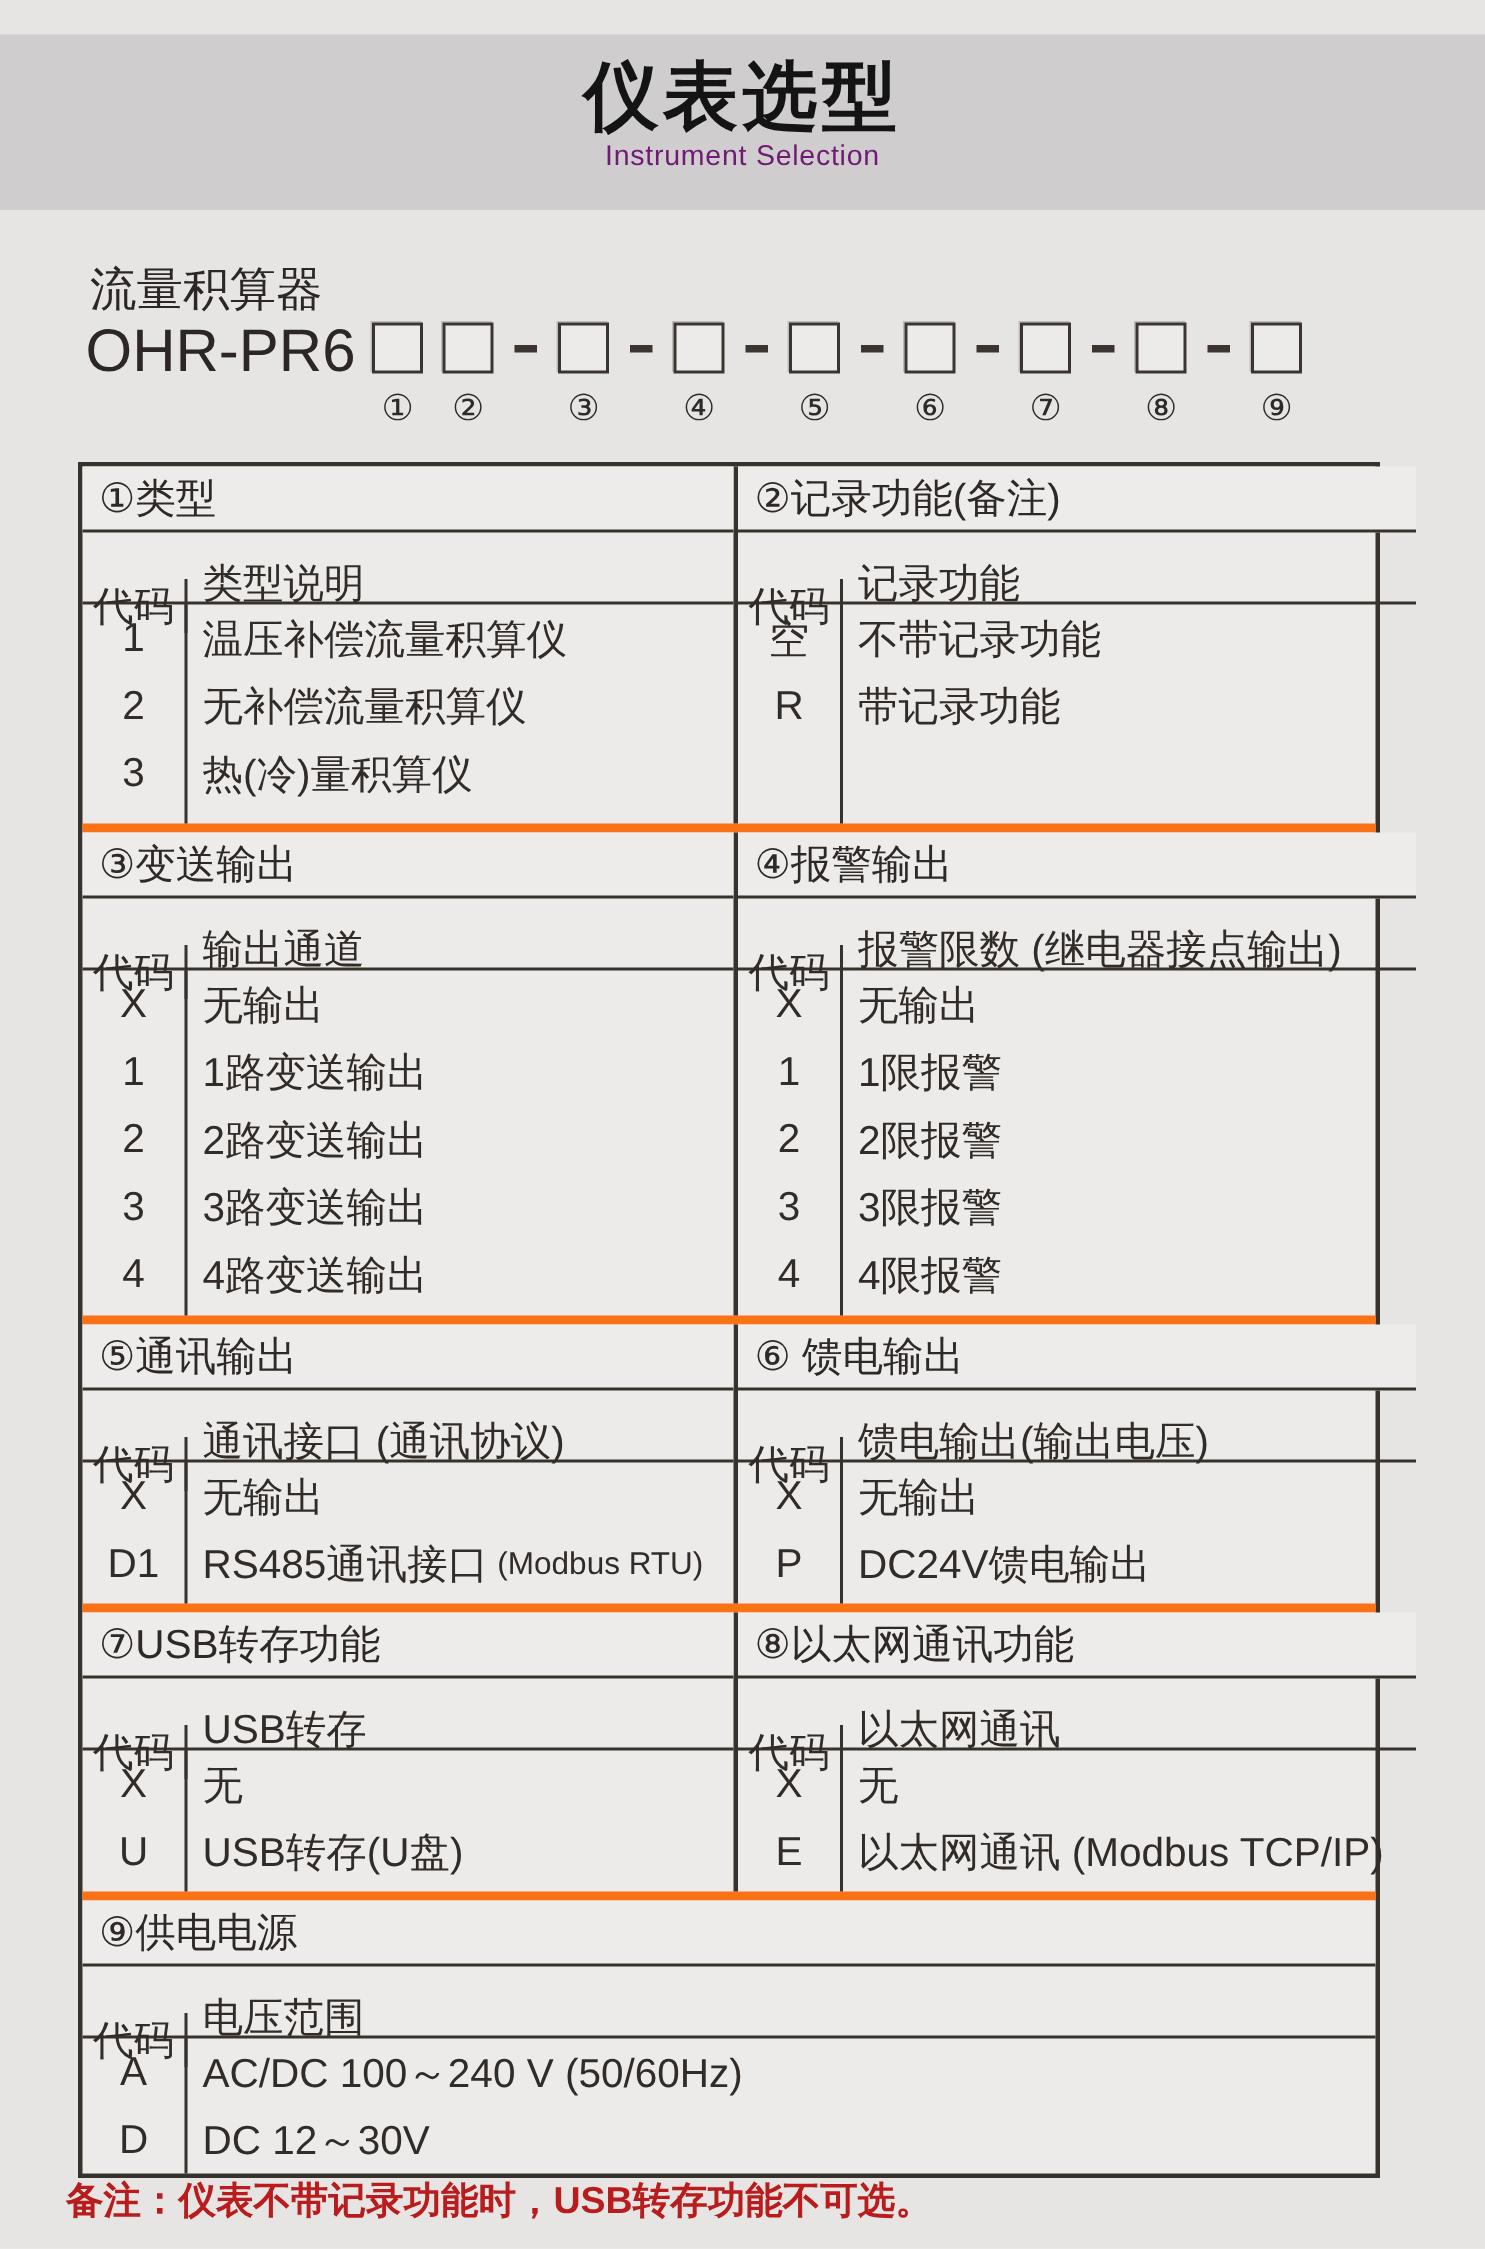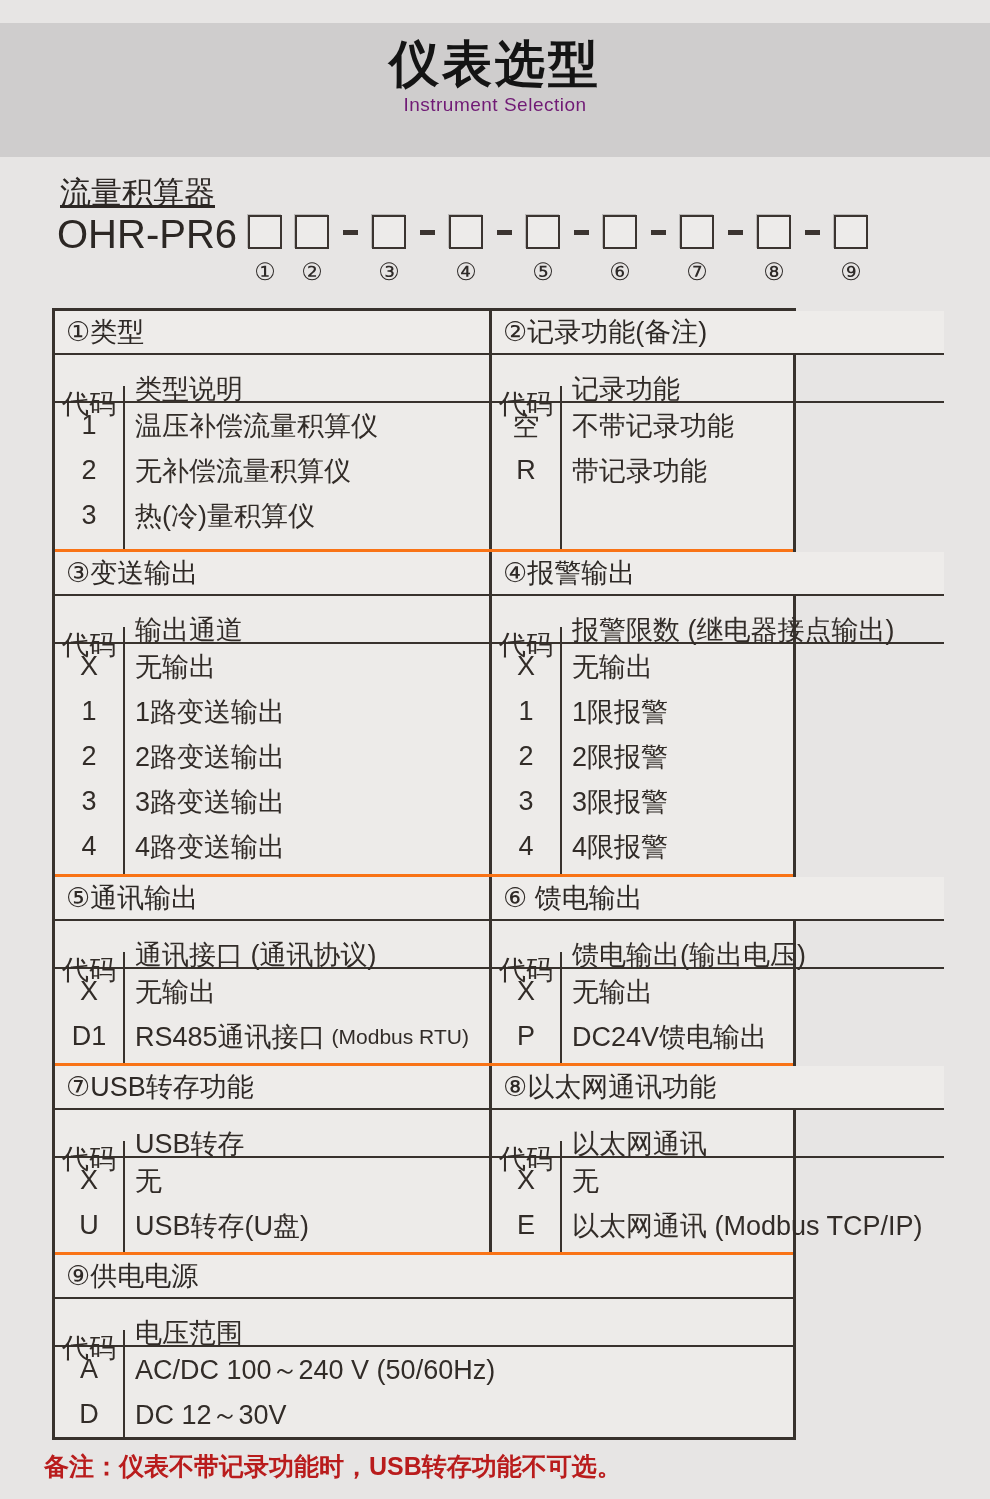--- a/index.html
+++ b/index.html
@@ -4,49 +4,49 @@
 <style>
   html,body{margin:0;padding:0;}
   body{
     width:990px;height:1499px;position:relative;
     background:#e7e5e4;
     font-family:"Liberation Sans","DejaVu Sans",sans-serif;
     color:#322c28;overflow:hidden;
   }
   
   .banner{
-    position:absolute;top:23px;left:0;width:990px;height:134px;
+    position:absolute;top:23px;left:0;width:990px;height:117px;
     background:#cfcdcd;text-align:center;
   }
   .banner .title{
     margin:0;padding-top:13px;font-size:50px;font-weight:600;
     color:#141414;letter-spacing:3px;line-height:1.15;
   }
   .banner .subtitle{font-size:19px;color:#701a75;margin-top:0px;letter-spacing:0.5px;}
   
   .content{position:absolute;top:140px;left:0;width:990px;}
-  .product-label{position:absolute;top:32px;left:60px;font-size:31px;color:#2c2724;text-decoration:underline;}
+  .product-label{position:absolute;top:32px;left:60px;font-size:31px;color:#2c2724;}
   .model-row{position:absolute;top:72px;left:57px;display:flex;align-items:flex-start;justify-content:flex-end;}
   .model-prefix{font-size:40px;line-height:44px;color:#2c2724;margin-right:10px;}
   .slot{display:flex;flex-direction:column;align-items:center;width:36px;}
   .slot.gap{margin-left:11px;}
   .digit-box{
     width:34px;height:34px;box-sizing:border-box;margin-top:3px;
     border:2px solid #3b3430;background:#edebea;
     box-shadow:-1px -1px 0 #bdbbba;
   }
   .dash{width:15px;height:5px;background:#3b3430;margin:18px 13px 0 13px;}
   .pos-num{margin-top:11px;font-family:"DejaVu Serif",serif;font-size:24px;color:#2e2a28;line-height:1;}
   
   .sel-table{
-    position:absolute;top:168px;left:52px;width:744px;box-sizing:border-box;
+    position:absolute;top:168px;left:52px;width:868px;box-sizing:border-box;
     border:3px solid #38322d;background:#edebe9;
   }
   .pair{display:grid;grid-template-columns:437px 452px;}
-  .pair + .pair, .single-row{border-top:3px solid #f97316;}
+  .pair + .pair, .single-row{border-top:6px solid #f97316;}
   .sec{box-sizing:border-box;min-width:0;}
   .sec.left{border-right:3px solid #38322d;}
   .sec-h{
     height:44px;box-sizing:border-box;border-bottom:2px solid #38322d;
     display:flex;align-items:center;padding-left:11px;font-size:27px;color:#2e2926;
     background:#eeecea;
   }
   .sub-row{display:grid;grid-template-columns:70px 1fr;border-bottom:2px solid #38322d;height:48px;box-sizing:border-box;}
   .sub-code{display:flex;align-items:center;justify-content:center;border-right:2px solid #38322d;font-size:27px;margin-top:31px;}
   .sub-desc{display:flex;align-items:center;padding-left:10px;font-size:27px;white-space:nowrap;}

